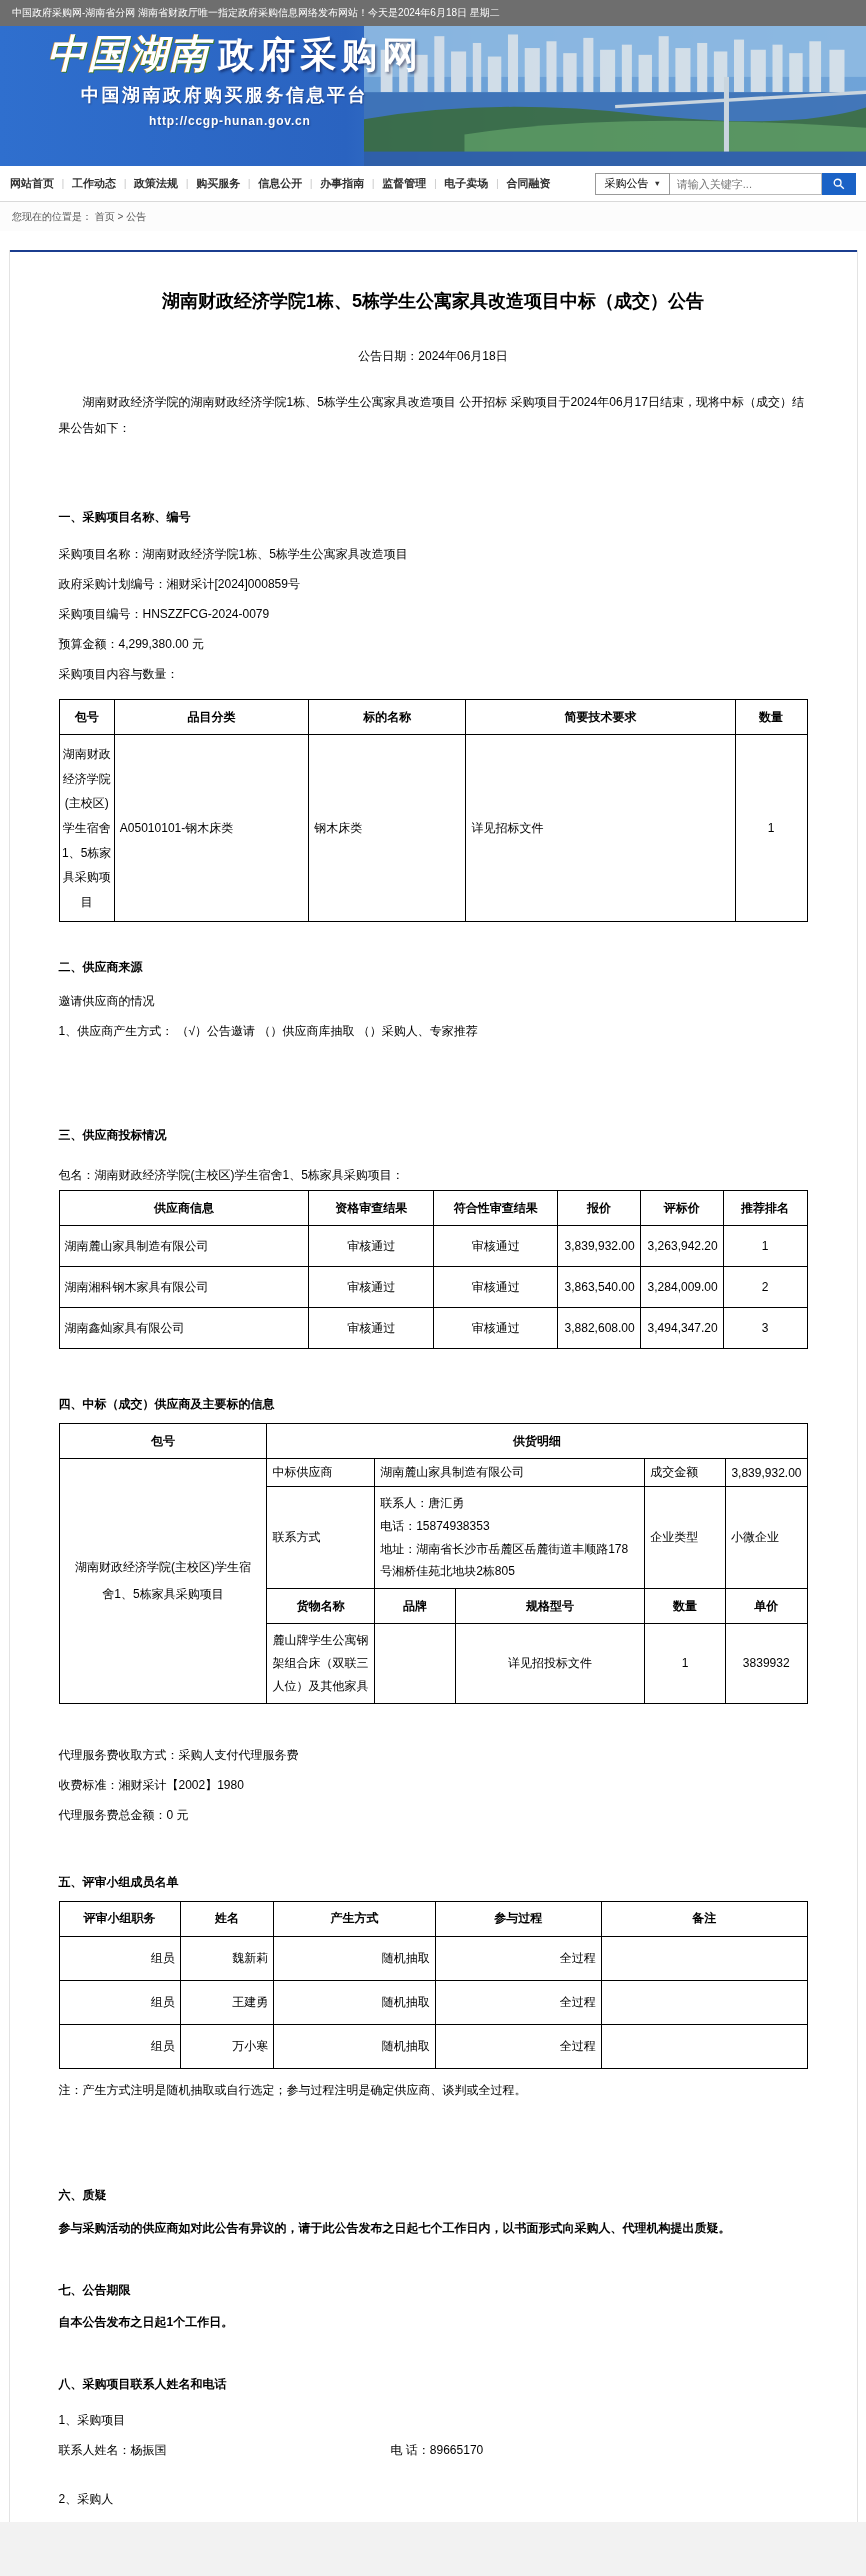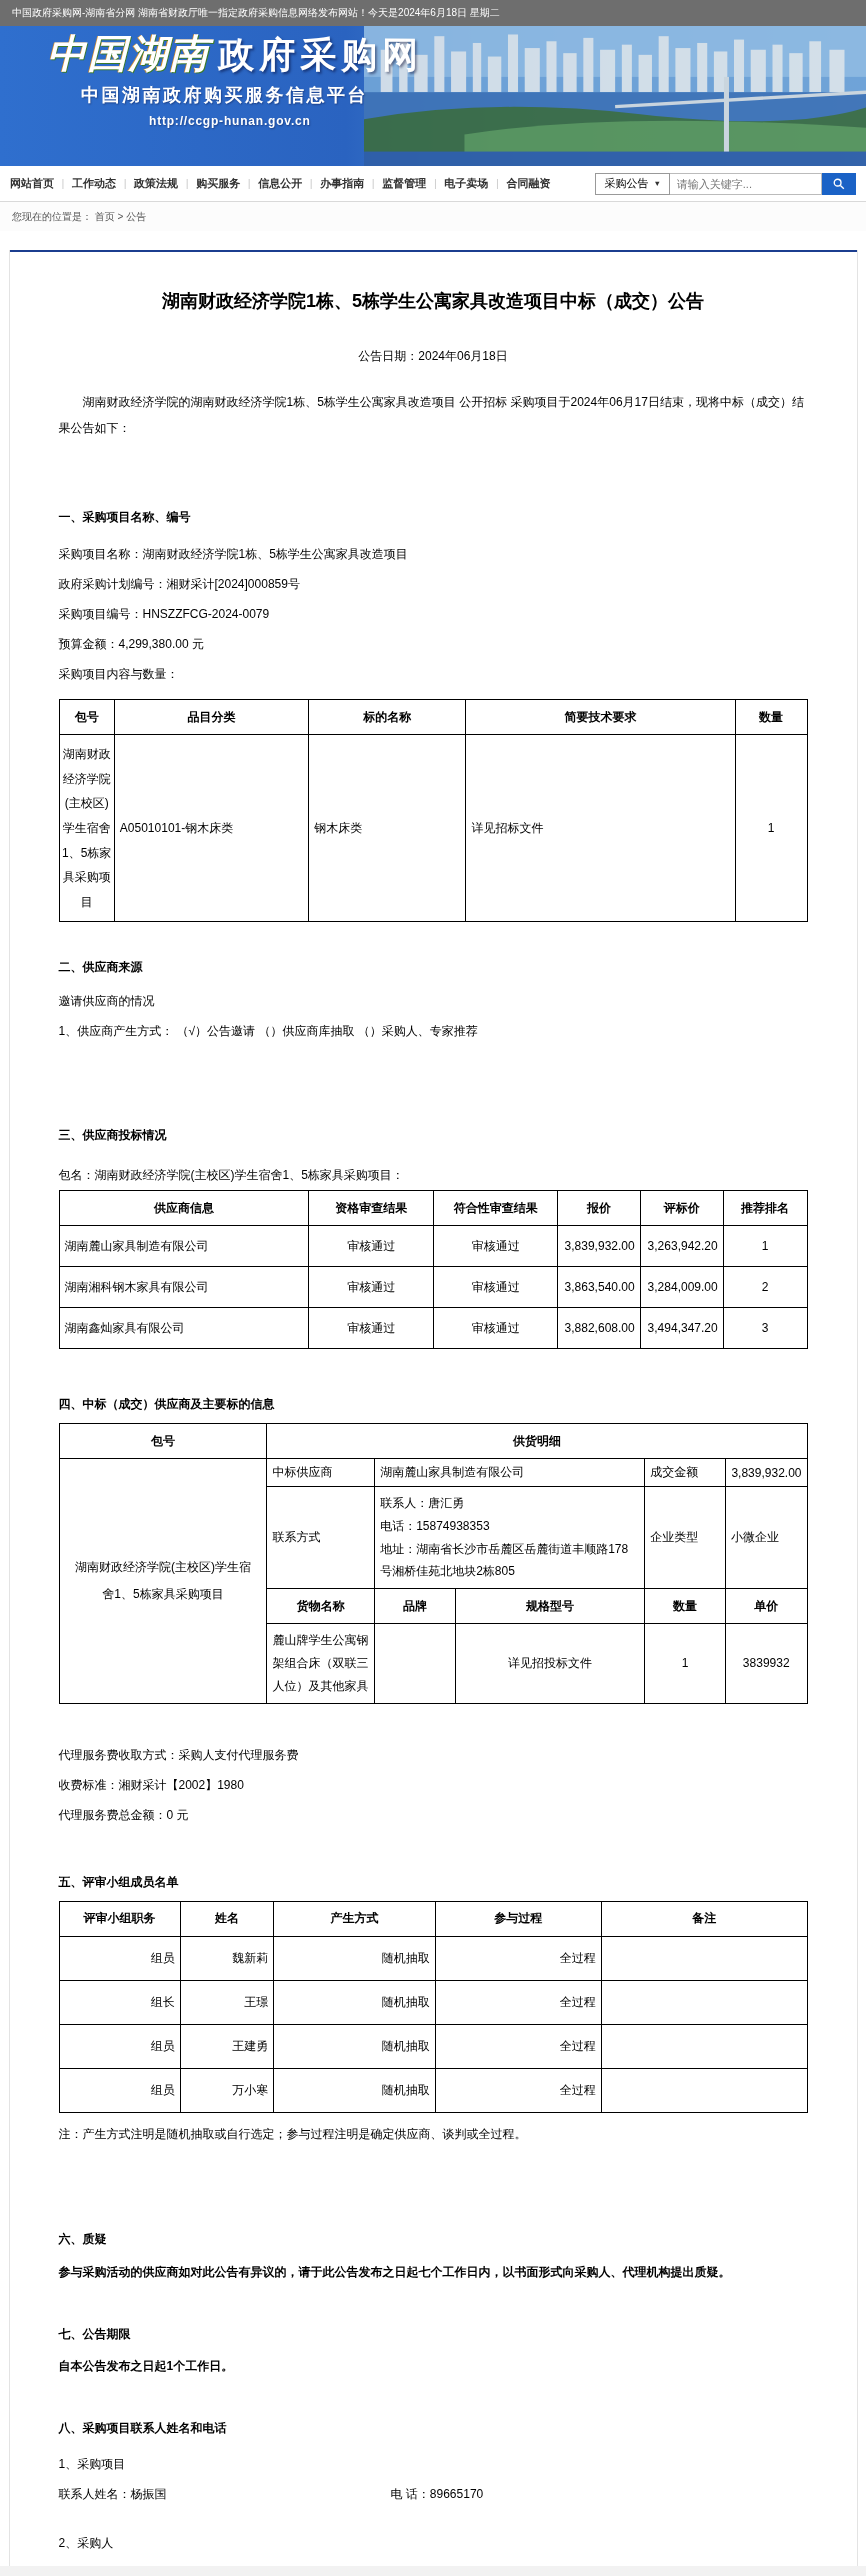--- a/index.html
+++ b/index.html
@@ -350,27 +350,20 @@
           <th>备注</th>
         </tr>
         <tr>
           <td>组员</td>
           <td class="c-center">魏新莉</td>
           <td class="c-center">随机抽取</td>
           <td class="c-center">全过程</td>
           <td></td>
         </tr>
         <tr>
-          <td>组长</td>
-          <td class="c-center">王璟</td>
-          <td class="c-center">随机抽取</td>
-          <td class="c-center">全过程</td>
-          <td></td>
-        </tr>
-        <tr>
           <td>组员</td>
           <td class="c-center">王建勇</td>
           <td class="c-center">随机抽取</td>
           <td class="c-center">全过程</td>
           <td></td>
         </tr>
         <tr>
           <td>组员</td>
           <td class="c-center">万小寒</td>
           <td class="c-center">随机抽取</td>

